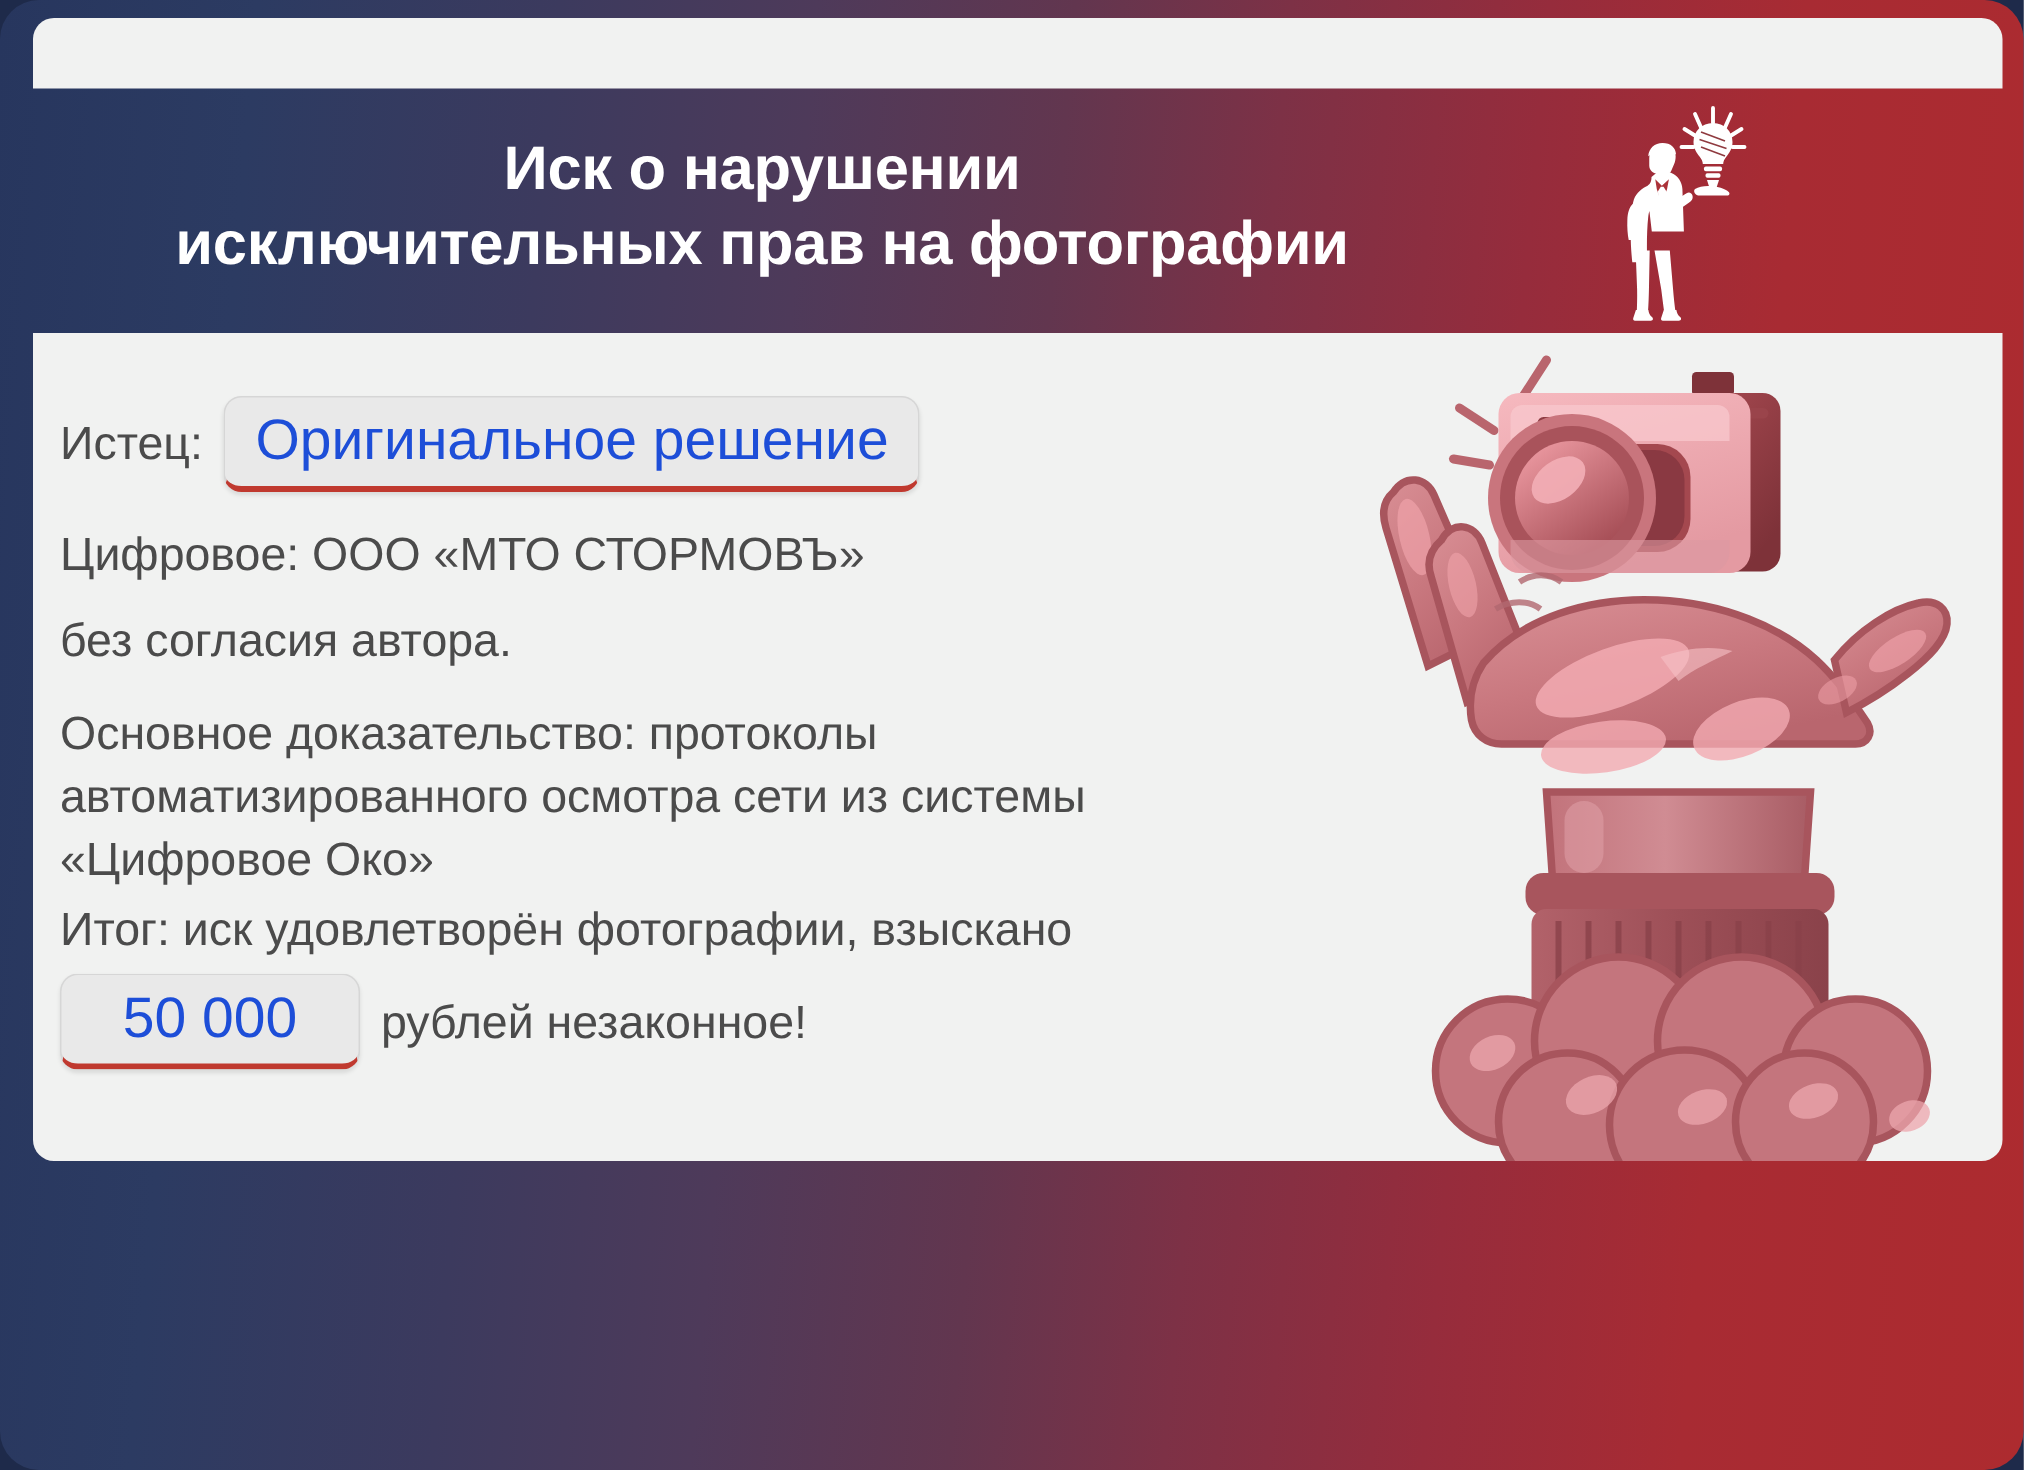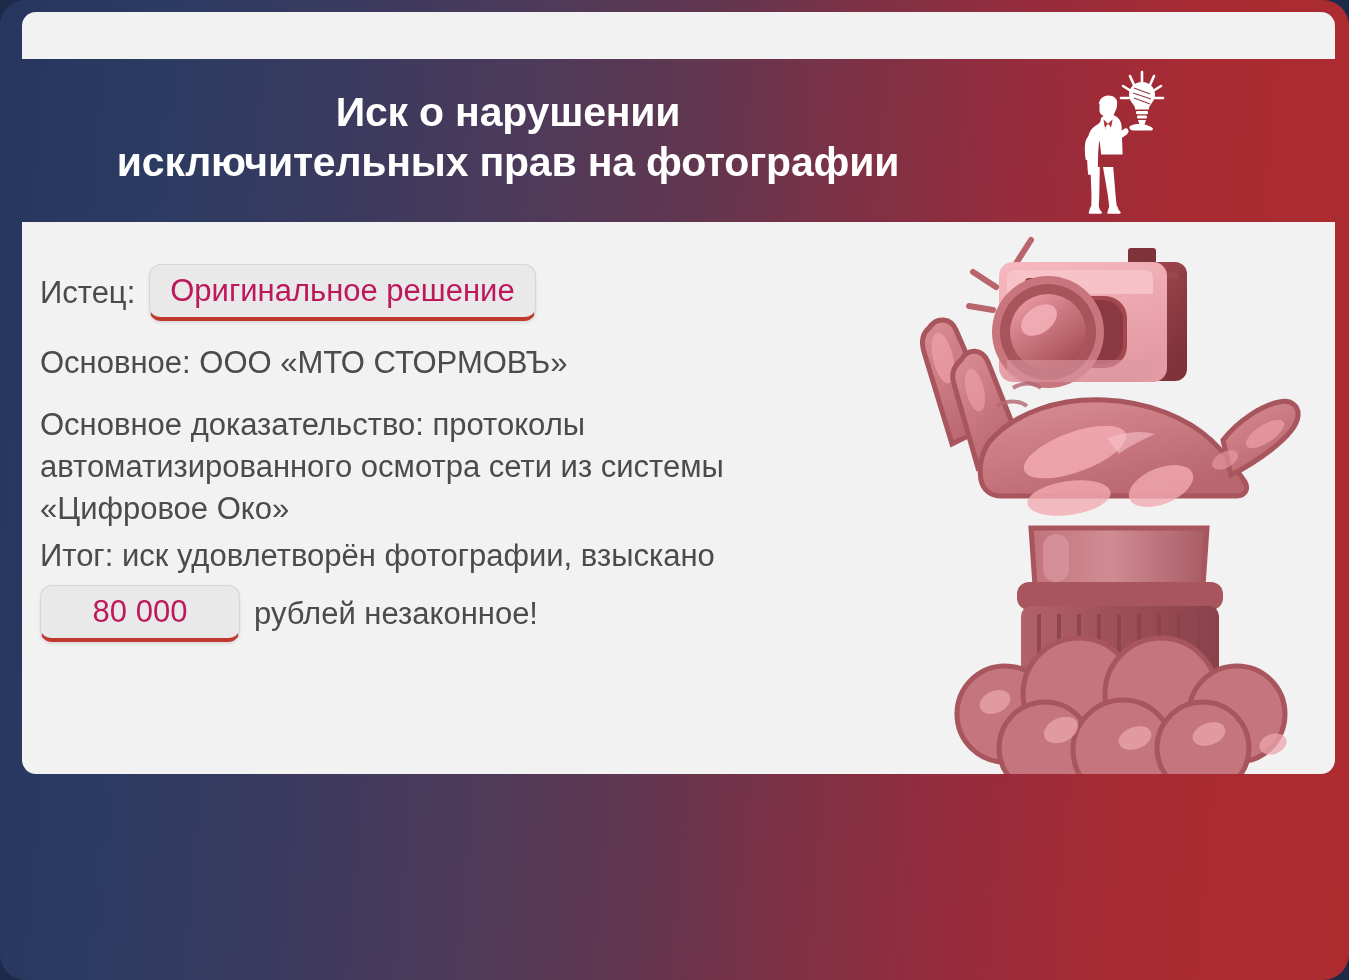--- a/index.html
+++ b/index.html
@@ -108,22 +108,22 @@
   .lbl { white-space:pre; }
 
   
   .chip {
     display:inline-block;
     background:#e9e9e9;
     border:1px solid #d6d6d6;
     border-bottom:4px solid #c0392f;
     border-radius:12px;
     padding:10px 20px 9px 20px;
-    color:#be185d;
-    font-size:31px;
+    color:#1d4ed8;
+    font-size:38px;
     line-height:1.05;
     box-shadow:0 2px 3px rgba(0,0,0,0.10);
     white-space:nowrap;
   }
 
   .chip.big {
     padding:10px 30px 9px 30px;
     min-width:200px;
     text-align:center;
   }
@@ -325,33 +325,36 @@
     </svg>
 
     <div id="body-block">
 
       <div class="line row">
         <span class="lbl gap-r">Истец:</span>
         <span class="chip">Оригинальное решение</span>
       </div>
 
       <div class="line">
-        <span>Основное: ООО «МТО СТОРМОВЪ»</span>
-      </div>
-
-
+        <span>Цифровое: ООО «МТО СТОРМОВЪ»</span>
+      </div>
+
+
+      <div class="line">
+        <span>без согласия автора.</span>
+      </div>
 
       <div class="para">
         <span>Основное доказательство: протоколы автоматизированного осмотра сети из системы «Цифровое Око»</span>
       </div>
 
       <div class="line tight">
         <span>Итог: иск удовлетворён фотографии, взыскано</span>
       </div>
 
       <div class="row">
-        <span class="chip big">80 000</span>
+        <span class="chip big">50 000</span>
         <span class="gap-l">рублей незаконное!</span>
       </div>
 
     </div>
   </div>
 </div>
 
 </body></html>

